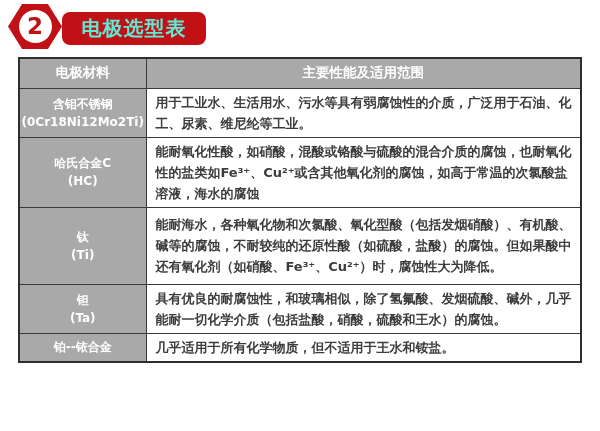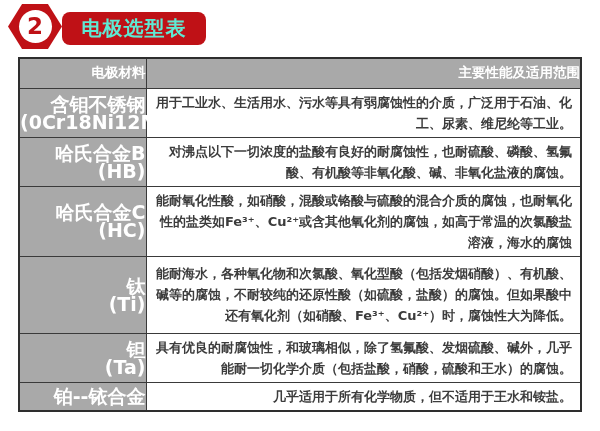--- a/index.html
+++ b/index.html
@@ -26,25 +26,25 @@
     display: flex; align-items: center; justify-content: center;
     color: #5eead4; font-size: 20px; font-weight: bold; letter-spacing: 1px;
   }
 
   
   table.sel {
     position: absolute; left: 18px; top: 57px; width: 564px;
     border-collapse: collapse; table-layout: fixed;
     border: 2px solid #2e2e2e;
   }
-  table.sel th, table.sel td { border: 1px solid #3a3a3a; vertical-align: middle; text-align: right; }
+  table.sel th, table.sel td { border: 1px solid #3a3a3a; vertical-align: middle; }
   col.c-mat { width: 127px; }
   th.hd, td.mat {
     background: #a9a9a9; color: #ffffff; text-align: center;
-    font-weight: bold; font-size: 19px;
+    font-weight: bold; font-size: 12px;
   }
   th.hd { height: 30px; font-size: 13.5px; }
   td.mat .mat-name { line-height: 18px; }
   td.mat .mat-sub  { line-height: 18px; }
   td.mat .mat-sub:empty { display: none; }
   td.desc {
     background: #ffffff; color: #3c3c3c;
     font-size: 13px; line-height: 21px; font-weight: bold;
     padding: 3px 8px 3px 9px; text-align: left; word-break: break-all;
   }
@@ -82,27 +82,20 @@
       </tr>
     </thead>
     <tbody>
       <tr class="rh1">
         <td class="mat">
           <div class="mat-name">含钼不锈钢</div>
           <div class="mat-sub">(0Cr18Ni12Mo2Ti)</div>
         </td>
         <td class="desc">用于工业水、生活用水、污水等具有弱腐蚀性的介质，广泛用于石油、化工、尿素、维尼纶等工业。</td>
       </tr>
-      <tr class="rh2">
-        <td class="mat">
-          <div class="mat-name">哈氏合金B</div>
-          <div class="mat-sub">(HB)</div>
-        </td>
-        <td class="desc">对沸点以下一切浓度的盐酸有良好的耐腐蚀性，也耐硫酸、磷酸、氢氟酸、有机酸等非氧化酸、碱、非氧化盐液的腐蚀。</td>
-      </tr>
       <tr class="rh3">
         <td class="mat">
           <div class="mat-name">哈氏合金C</div>
           <div class="mat-sub">(HC)</div>
         </td>
         <td class="desc">能耐氧化性酸，如硝酸，混酸或铬酸与硫酸的混合介质的腐蚀，也耐氧化性的盐类如Fe³⁺、Cu²⁺或含其他氧化剂的腐蚀，如高于常温的次氯酸盐溶液，海水的腐蚀</td>
       </tr>
       <tr class="rh4">
         <td class="mat">
           <div class="mat-name">钛</div>

